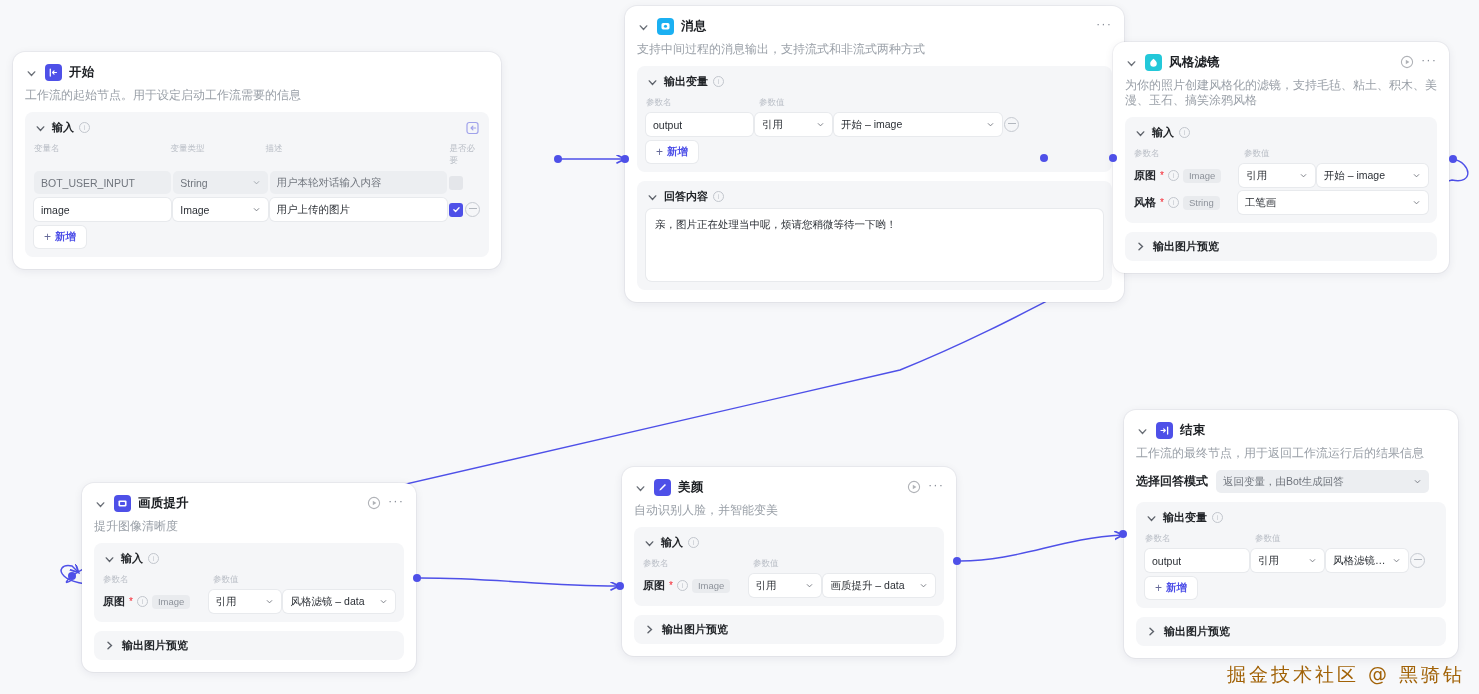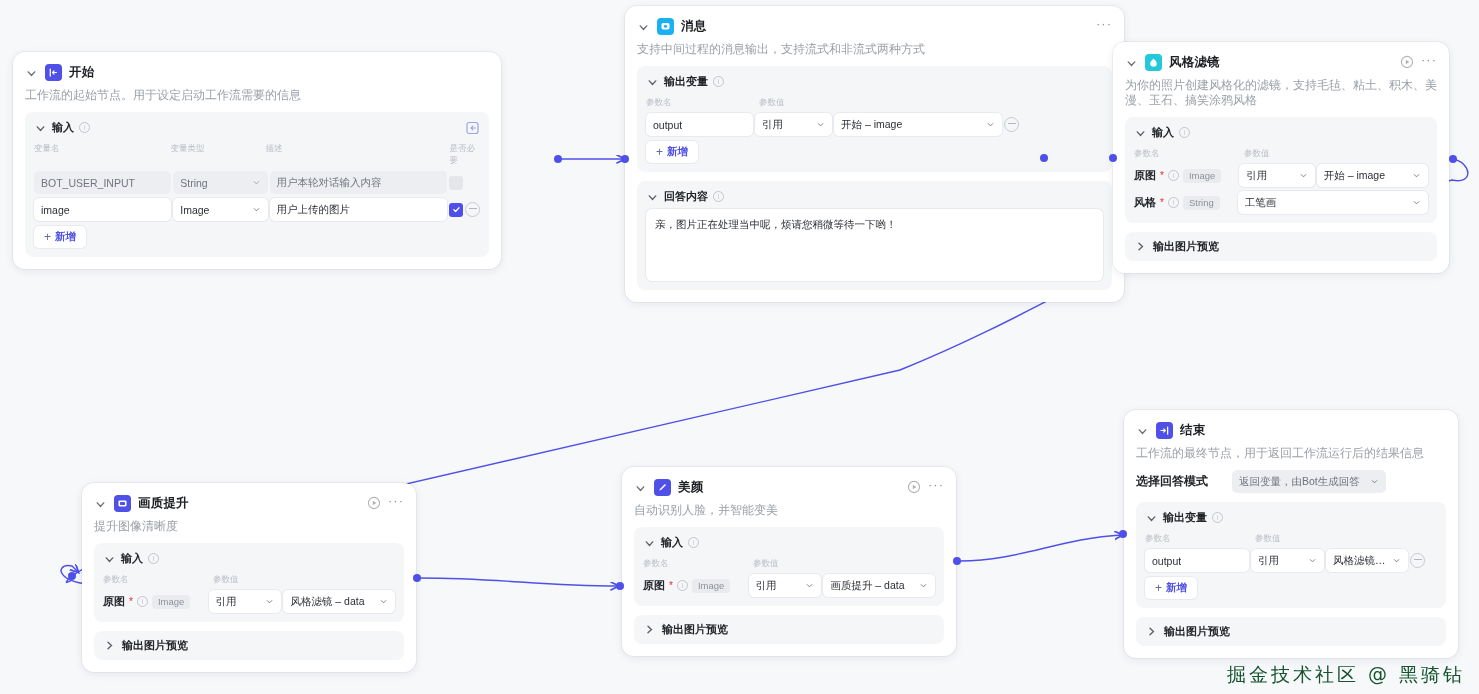--- a/index.html
+++ b/index.html
@@ -258,21 +258,21 @@
     border-radius: 50%;
     background: #4e50e8;
     z-index: 5;
   }
 
   .watermark {
     position: absolute;
     right: 14px;
     bottom: 6px;
     font-size: 19px;
-    color: #14532d;
+    color: #a16207;
     letter-spacing: 3px;
     z-index: 9;
     white-space: nowrap;
     font-family: "DejaVu Sans", sans-serif;
   }
 </style>
 </head>
 <body>
 
 <div id="canvas">
@@ -723,21 +723,21 @@
           <path d="M2.2,6 L6.6,6 M5.1,4.2 L6.9,6 L5.1,7.8" fill="none" stroke="#fff" stroke-width="1.3" stroke-linecap="round" stroke-linejoin="round"></path>
           <path d="M9.4,2.2 L9.4,9.8" stroke="#fff" stroke-width="1.4" stroke-linecap="round"></path>
         </svg>
       </span>
       <span class="node-title">结束</span>
     </div>
     <div class="node-desc">工作流的最终节点，用于返回工作流运行后的结果信息</div>
 
     <div class="mode-row">
       <span class="mode-lbl">选择回答模式</span>
-      <div class="fld dis" style="width:154px; margin-left:16px;">
+      <div class="fld dis" style="width:213px; ">
         <span class="txt">返回变量，由Bot生成回答</span>
         <span class="cv">
           <svg width="9" height="9" viewBox="0 0 12 12">
               <path d="M3,4.8 L6,7.8 L9,4.8" fill="none" stroke="#70757d" stroke-width="1.2" stroke-linecap="round"></path>
             </svg>
         </span>
       </div>
     </div>
 
     <div class="panel">

